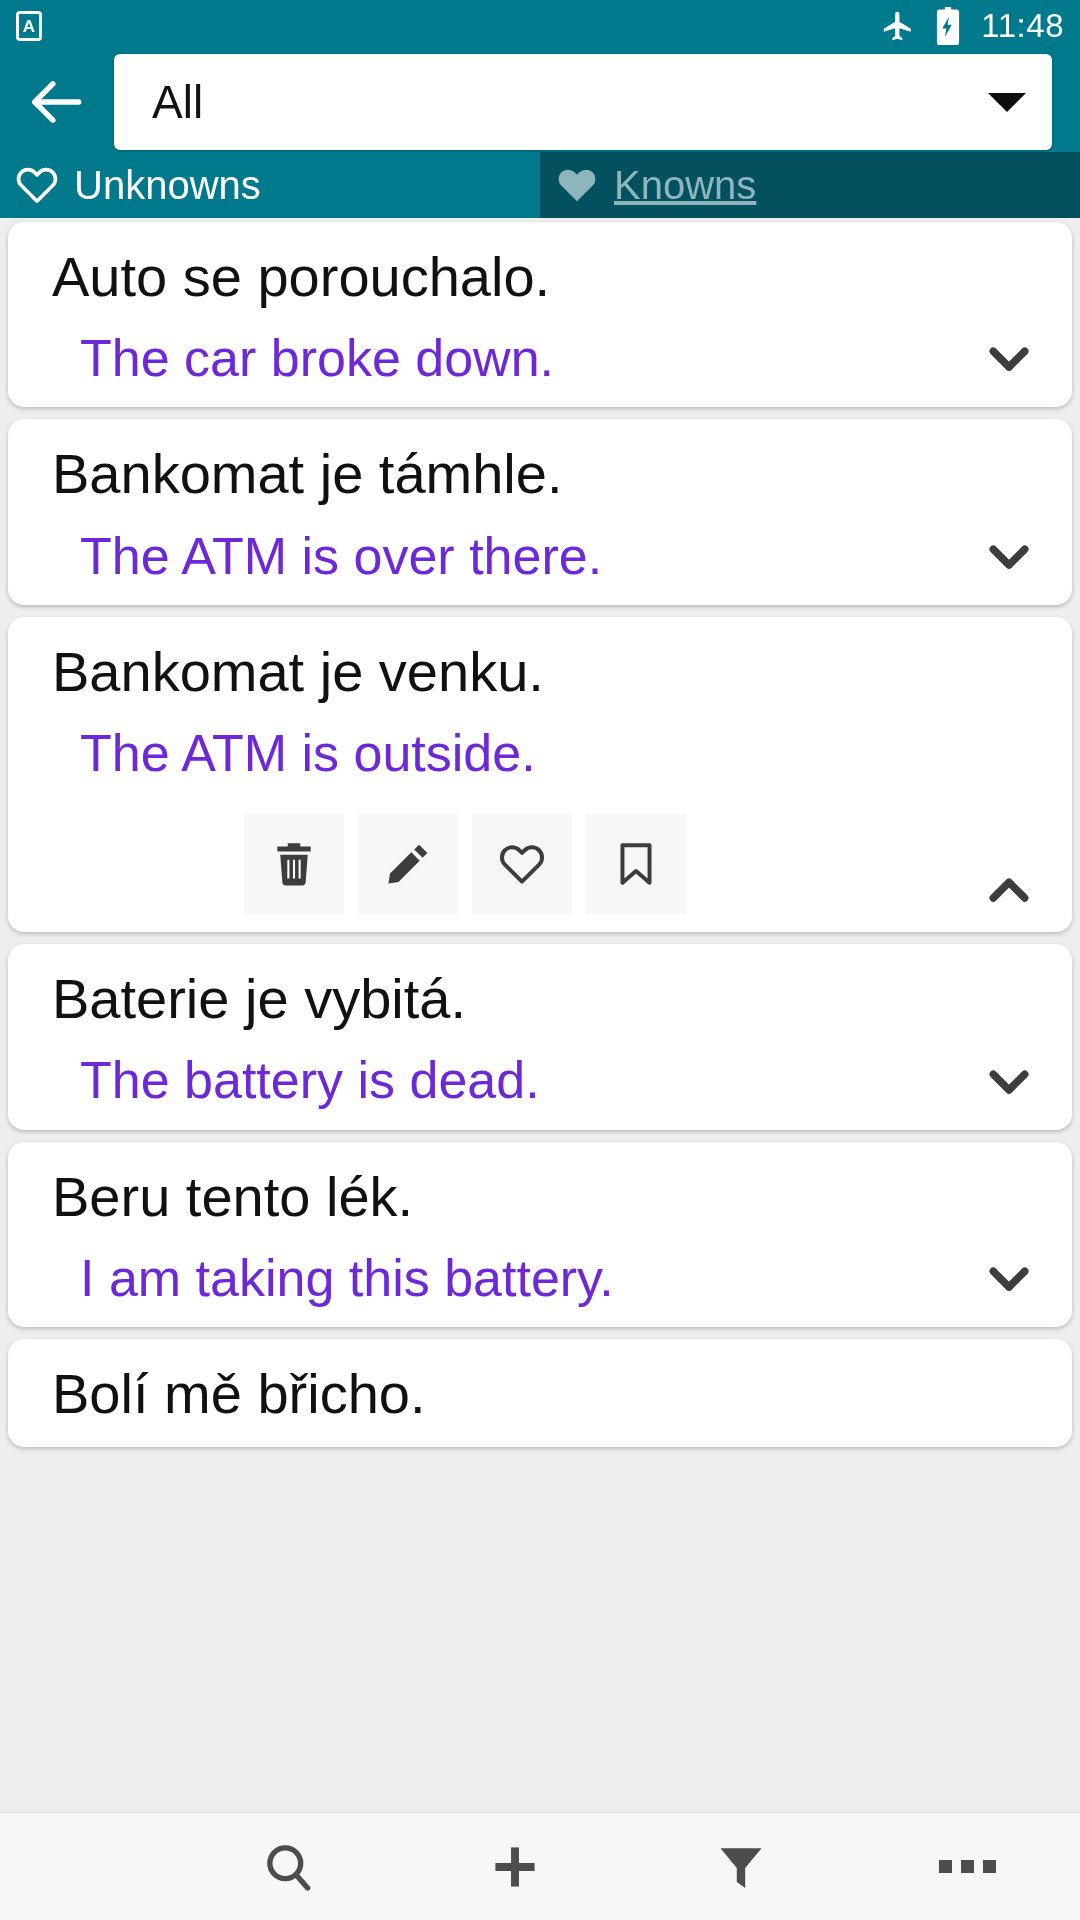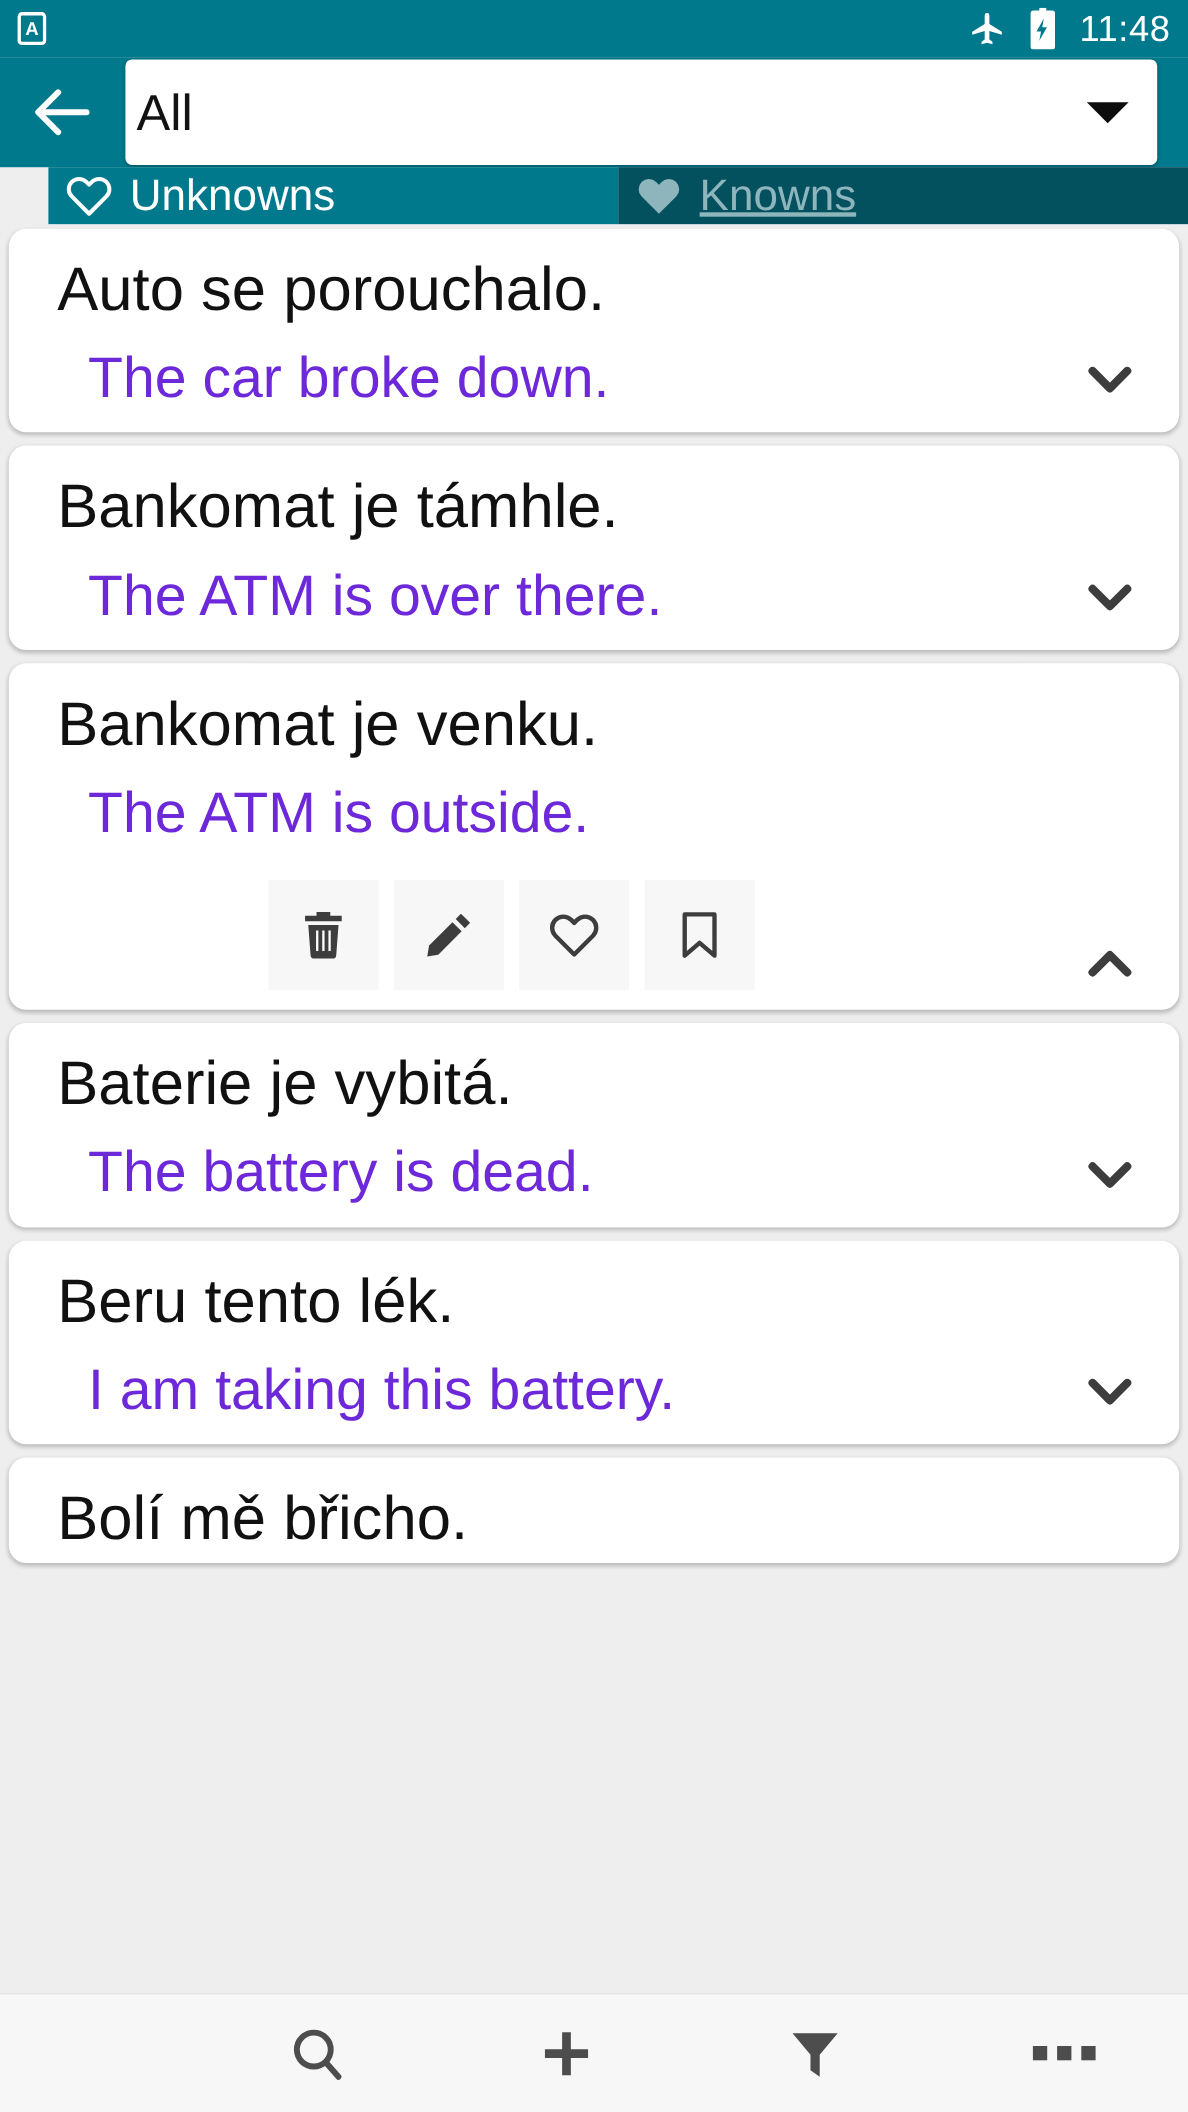--- a/index.html
+++ b/index.html
@@ -71,43 +71,42 @@
     flex: none;
   }
   .spinner {
     flex: 1;
     height: 96px;
     margin: 0 28px 0 18px;
     background: #ffffff;
     border-radius: 6px;
     display: flex;
     align-items: center;
-    padding: 0 26px 0 10px;
+    padding: 0 26px 0 38px;
     box-shadow: 0 1px 3px rgba(0,0,0,0.25);
   }
   .spinner-value {
     flex: 1;
     font-size: 46px;
     color: #121212;
     line-height: 1;
   }
   .caret {
     width: 0; height: 0;
     border-left: 19px solid transparent;
     border-right: 19px solid transparent;
     border-top: 19px solid #0d0d0d;
     flex: none;
   }
 
   
   .tabs {
-    height: 52px;
-    display: flex;
-    flex: none;
-    padding-left: 44px;
+    height: 66px;
+    display: flex;
+    flex: none;
   }
   .tab {
     flex: 1;
     display: flex;
     align-items: center;
     gap: 14px;
     padding-left: 14px;
   }
   .tab-unknowns { background: #00798c; }
   .tab-knowns   { background: #03505f; }
@@ -174,21 +173,21 @@
     background: #f7f7f7;
     display: flex;
     align-items: center;
     justify-content: center;
   }
 
   
   .card-partial {
     margin-bottom: 0;
     padding-bottom: 0;
-    height: 96px;
+    height: 108px;
     overflow: hidden;
   }
 
   
   .bottom-bar {
     height: 108px;
     background: #f7f7f7;
     border-top: 1px solid #dedede;
     display: flex;
     align-items: center;

